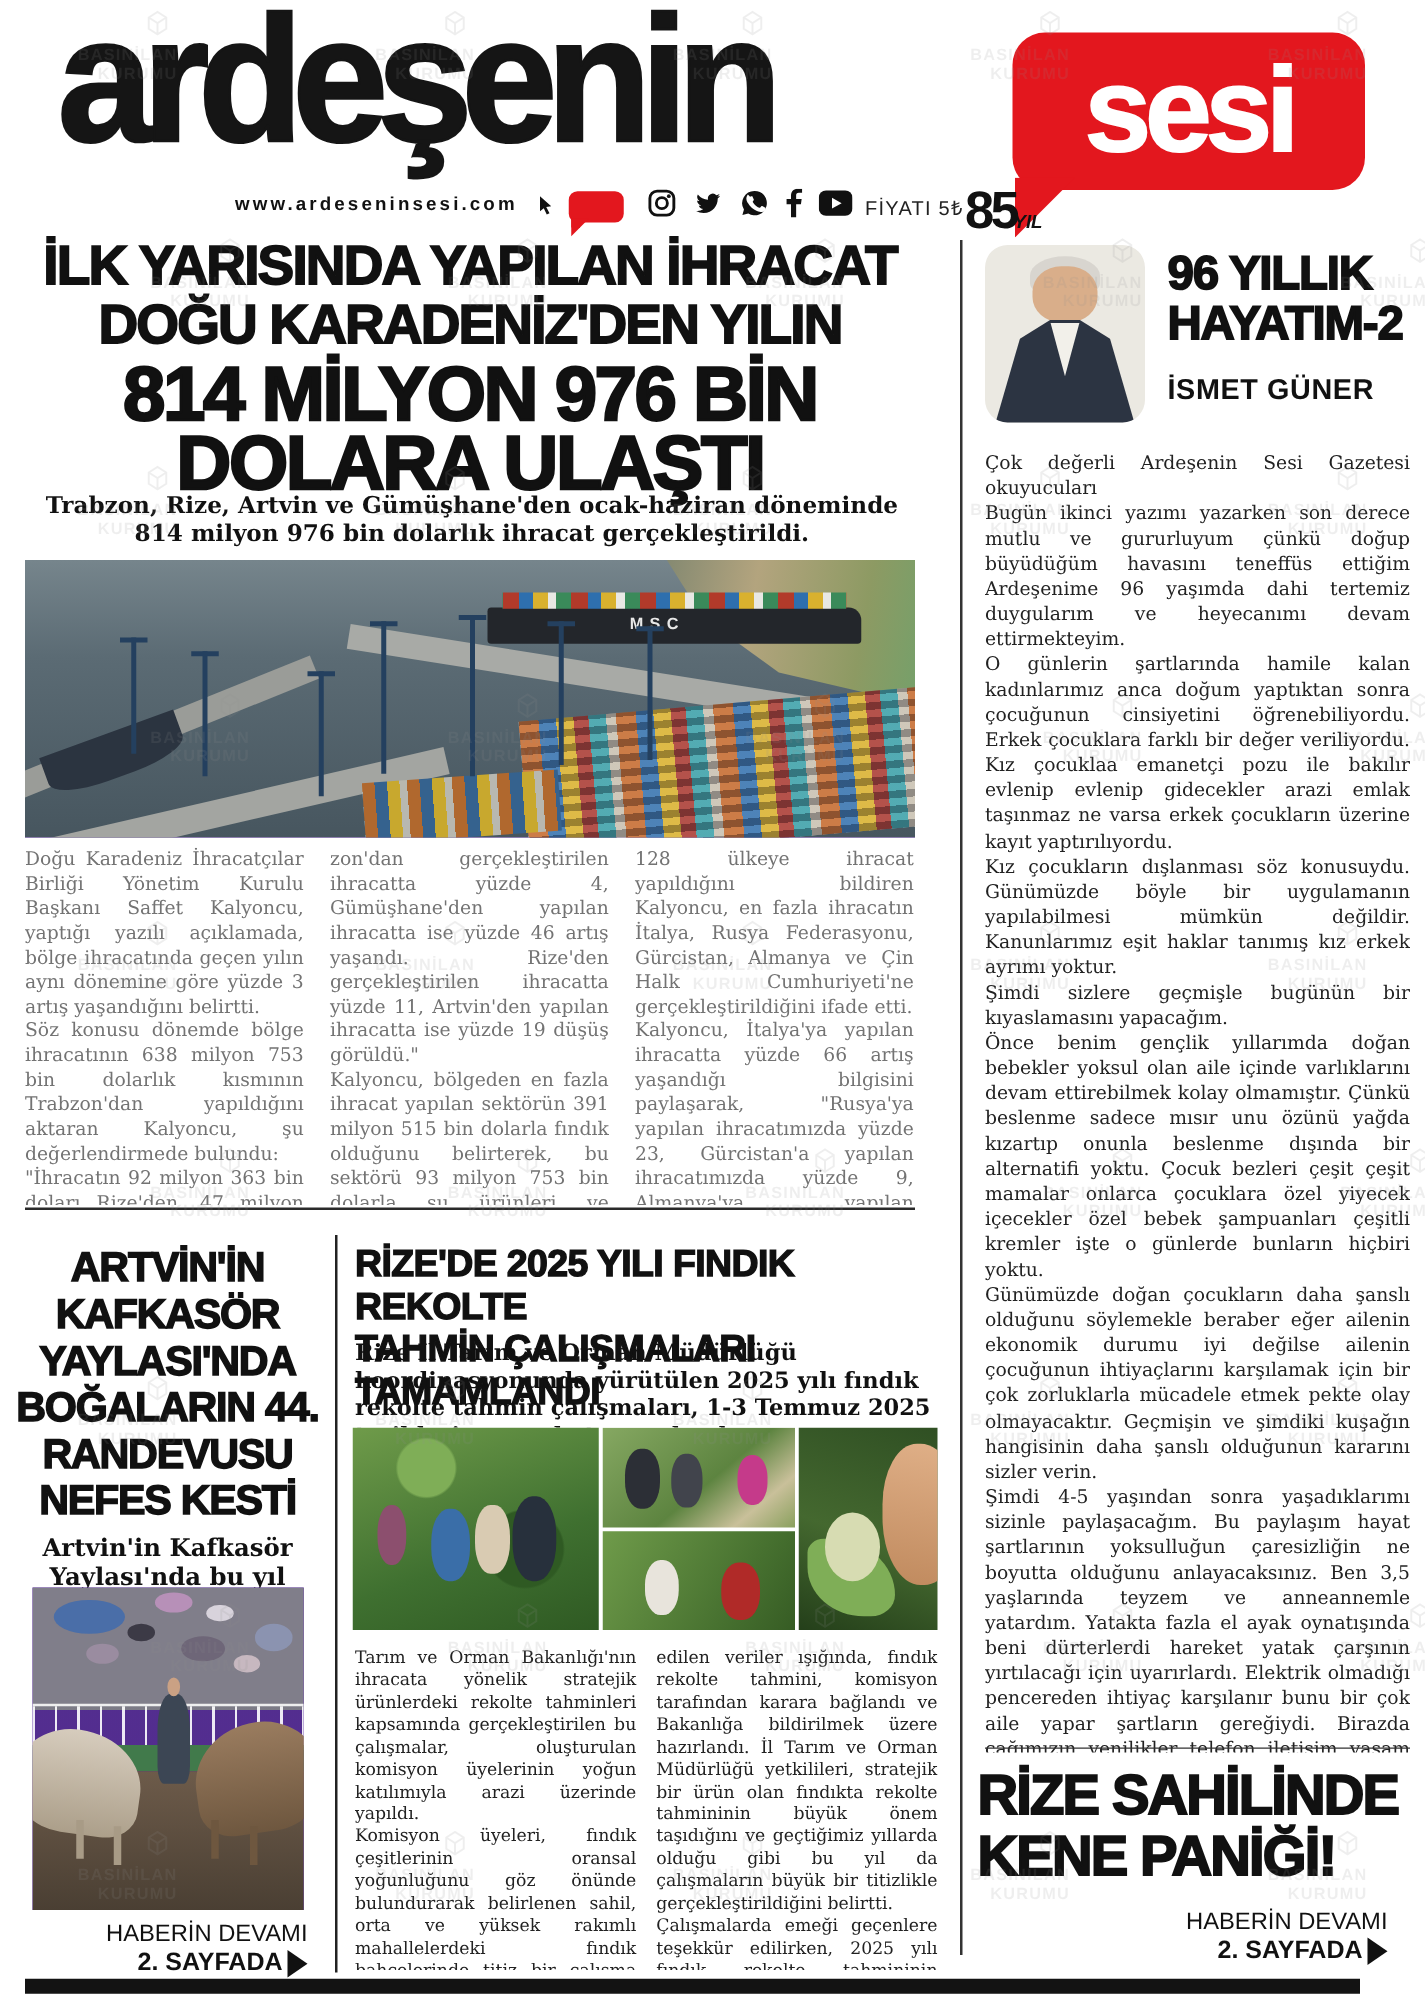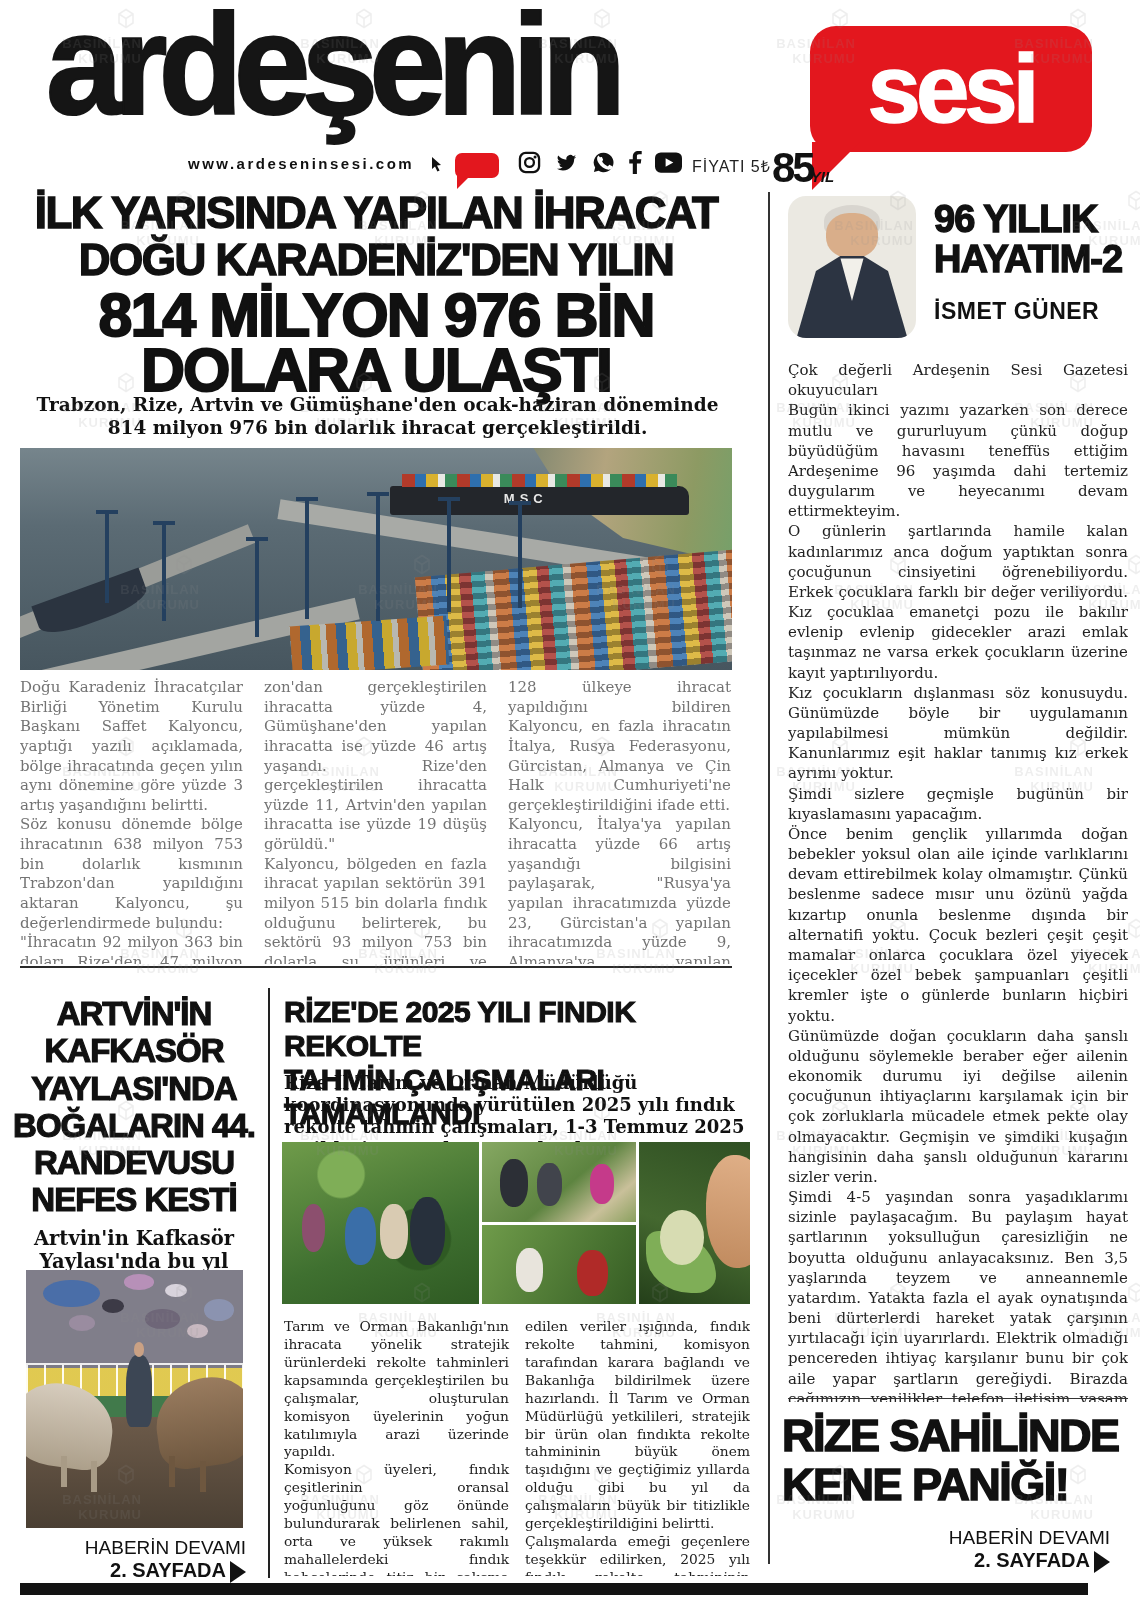--- a/index.html
+++ b/index.html
@@ -28,21 +28,21 @@
   .years{position:absolute;left:772px;top:-4px;font-size:42px;font-weight:bold;letter-spacing:-3px;}
   .years i{font-size:15px;font-style:italic;letter-spacing:0;margin-left:-2px;}
   .issue{position:absolute;left:860px;top:6px;font-size:18px;letter-spacing:.5px;}
   
   .lead-kicker{position:absolute;left:0;top:190px;width:752px;text-align:center;font-size:44px;
                font-weight:bold;letter-spacing:-1.5px;line-height:1.06;-webkit-text-stroke:1.4px #111;}
   .lead-head{position:absolute;left:0;top:288px;width:752px;text-align:center;font-size:61px;
              font-weight:bold;letter-spacing:-2px;line-height:.9;-webkit-text-stroke:2px #111;}
   .lead-sub{position:absolute;left:25px;top:393px;width:705px;text-align:center;
             font-family:"DejaVu Serif",serif;font-weight:bold;font-size:18.5px;line-height:1.25;}
-  .photo{position:absolute;overflow:hidden;background:#fde047;}
+  .photo{position:absolute;overflow:hidden;background:#4c1d95;}
   #port-photo{left:20px;top:448px;width:712px;height:222px;}
   .sea{position:absolute;inset:0;background:linear-gradient(180deg,#76858c 0%,#5b6b74 35%,#47565f 100%);}
   .land{position:absolute;right:0;top:0;width:34%;height:52%;
         background:linear-gradient(100deg,#6a7a6a 0%,#b3a47e 45%,#8d9a63 80%,#76a06a 100%);
         clip-path:polygon(18% 0,100% 0,100% 100%,55% 78%,30% 40%);}
   .pier-main{position:absolute;left:36%;top:40%;width:68%;height:9%;background:#a8aaa6;transform:rotate(9deg);}
   .pier-left{position:absolute;left:-6%;top:58%;width:40%;height:9%;background:#9a9c98;transform:rotate(-22deg);}
   .pier-left2{position:absolute;left:-4%;top:86%;width:52%;height:10%;background:#a3a5a1;transform:rotate(-13deg);}
   .ship-big{position:absolute;left:52%;top:17%;width:42%;height:13%;background:#23262b;border-radius:3px 10px 3px 3px;}
   .ship-big .cargo{position:absolute;left:4%;top:-42%;width:92%;height:46%;

